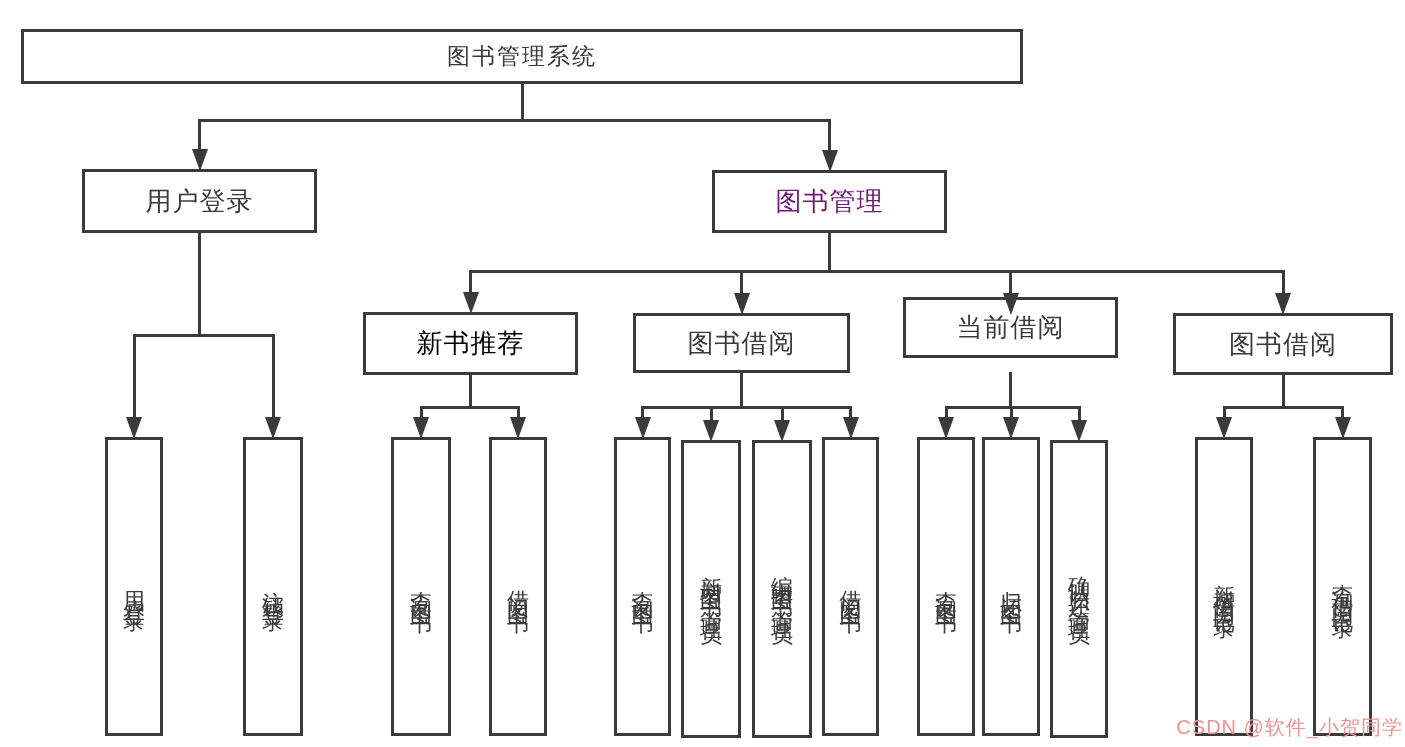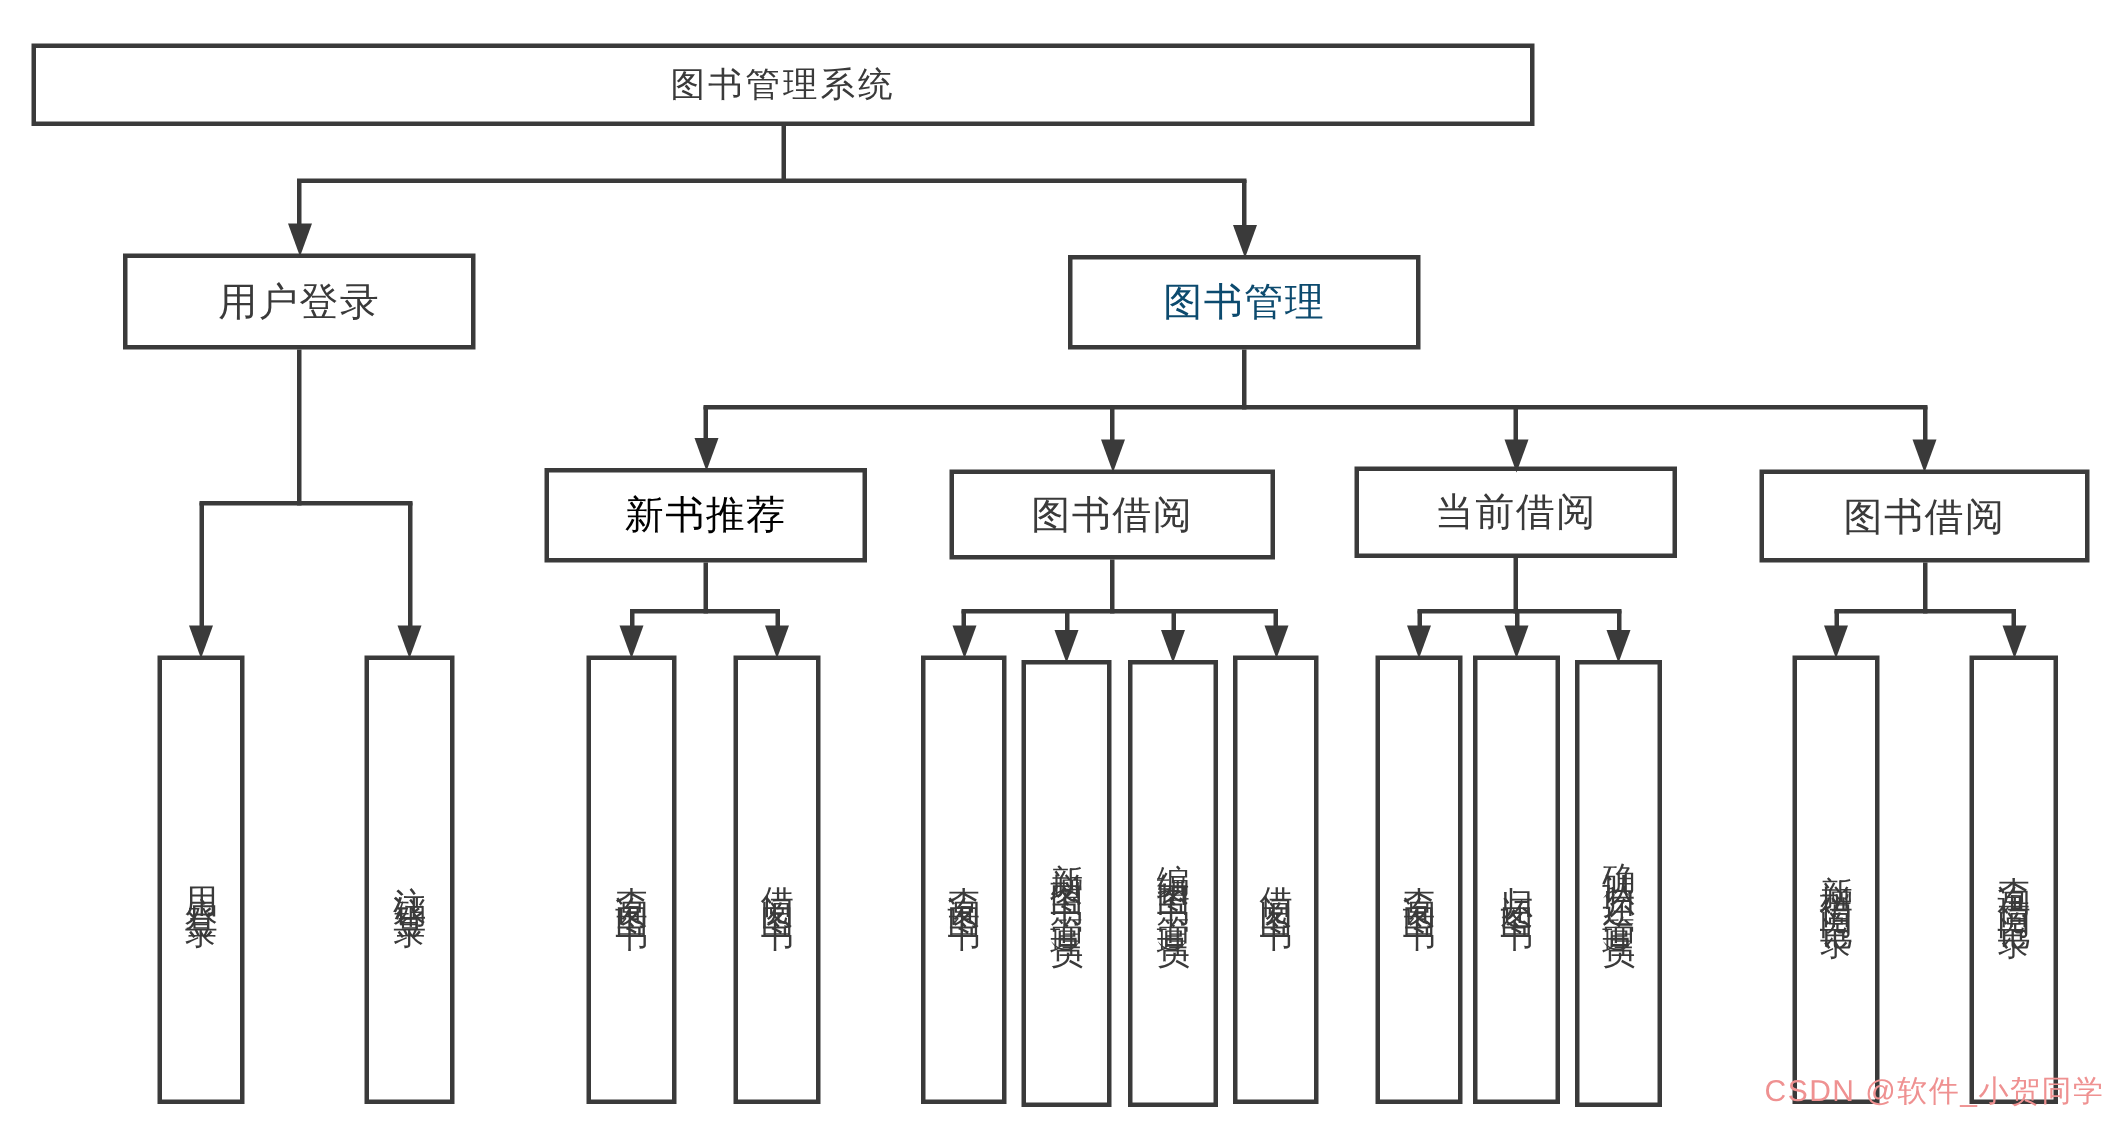--- a/index.html
+++ b/index.html
@@ -50,29 +50,29 @@
 
 <div id="canvas">
   <div id="nodes-layer">
       <div class="node h title" style="left: 21px; top: 13px; width: 1002px; height: 55px; border-color: rgb(58, 58, 58); background: rgb(255, 255, 255); margin-top: 16px;">
         <span class="lbl" style="color: rgb(58, 58, 58);">图书管理系统</span>
       </div>
       <div class="node h" style="left: 82px; top: 169px; width: 235px; height: 64px; border-color: rgb(58, 58, 58); background: rgb(255, 255, 255);">
         <span class="lbl" style="color: rgb(58, 58, 58);">用户登录</span>
       </div>
       <div class="node h" style="left: 712px; top: 170px; width: 235px; height: 63px; border-color: rgb(58, 58, 58); background: rgb(255, 255, 255);">
-        <span class="lbl" style="color: #0c4a6e;">图书管理</span>
+        <span class="lbl" style="color: #701a75;">图书管理</span>
       </div>
       <div class="node h" style="left: 363px; top: 312px; width: 215px; height: 63px; border-color: rgb(58, 58, 58); background: rgb(255, 255, 255);">
         <span class="lbl" style="color: #000000;">新书推荐</span>
       </div>
       <div class="node h" style="left: 633px; top: 313px; width: 217px; height: 60px; border-color: rgb(58, 58, 58); background: rgb(255, 255, 255);">
         <span class="lbl" style="color: rgb(58, 58, 58); text-align: center;">图书借阅</span>
       </div>
-      <div class="node h" style="left: 903px; top: 311px; width: 215px; height: 61px; border-color: rgb(58, 58, 58); background: rgb(255, 255, 255);">
+      <div class="node h" style="left: 903px; top: 297px; width: 215px; height: 61px; border-color: rgb(58, 58, 58); background: rgb(255, 255, 255);">
         <span class="lbl" style="color: rgb(58, 58, 58);">当前借阅</span>
       </div>
       <div class="node h" style="left: 1173px; top: 313px; width: 220px; height: 62px; border-color: rgb(58, 58, 58); background: rgb(255, 255, 255);">
         <span class="lbl" style="color: rgb(58, 58, 58);">图书借阅</span>
       </div>
       <div class="node v" style="left: 105px; top: 437px; width: 58px; height: 299px; border-color: rgb(58, 58, 58); background: rgb(255, 255, 255);">
         <span class="lbl" style="color: rgb(58, 58, 58);">用户登录</span>
       </div>
       <div class="node v" style="left: 243px; top: 437px; width: 60px; height: 299px; border-color: rgb(58, 58, 58); background: rgb(255, 255, 255);">
         <span class="lbl" style="color: rgb(58, 58, 58);">注销登录</span>

